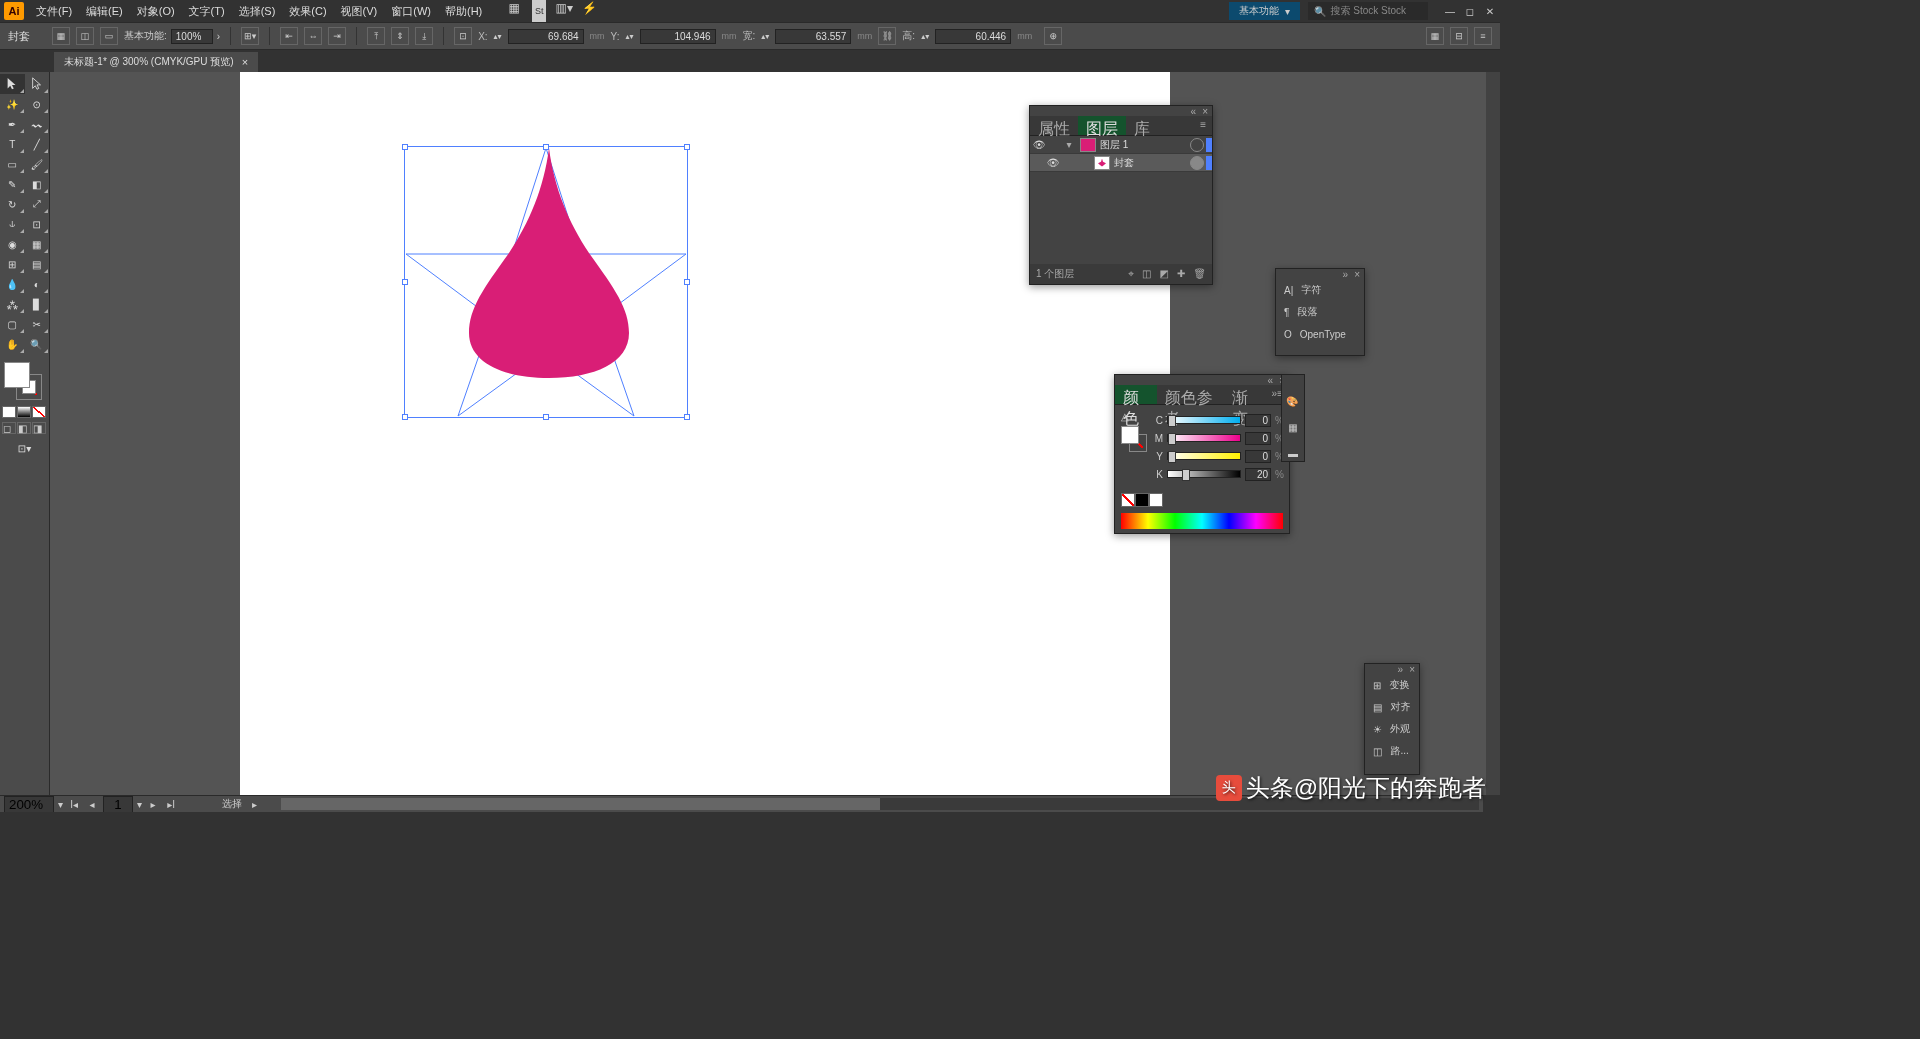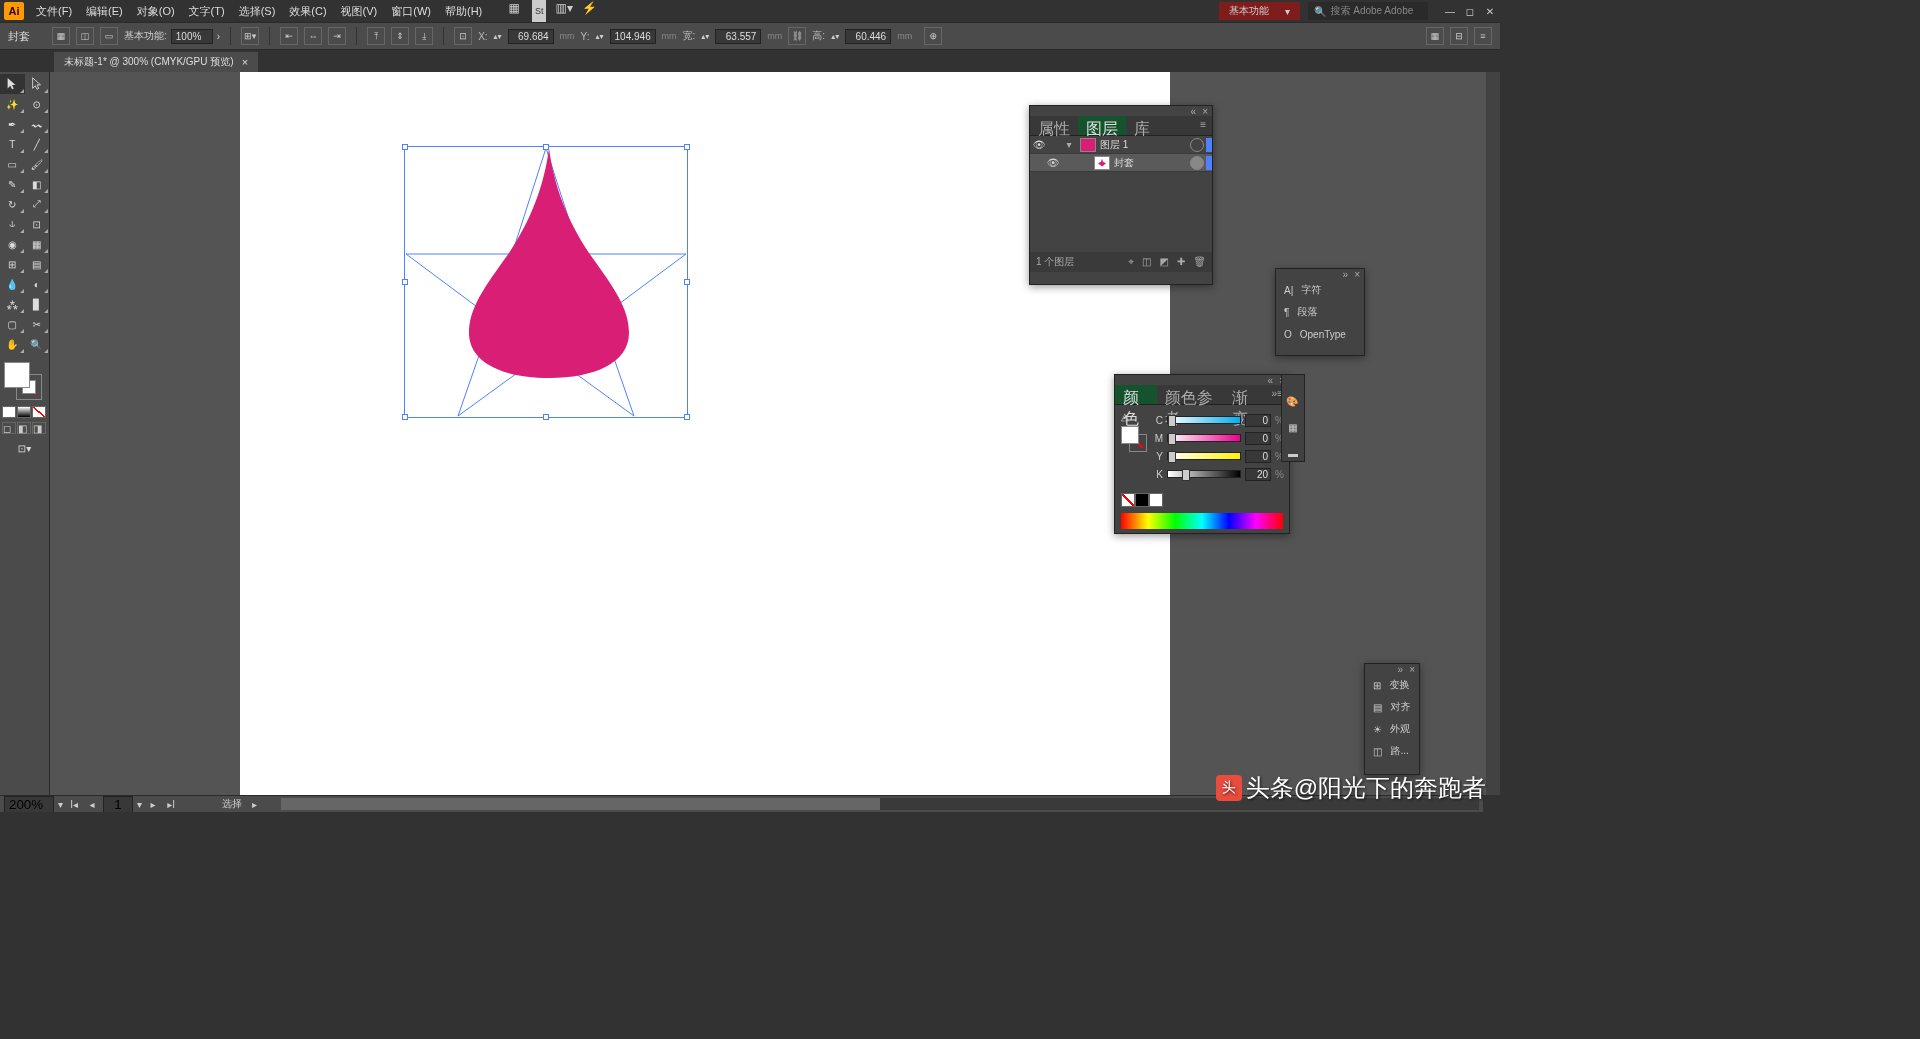--- a/index.html
+++ b/index.html
@@ -2,32 +2,32 @@
 <html><head>
 <meta charset="utf-8">
 <style>
 *{margin:0;padding:0;box-sizing:border-box;font-family:"Microsoft YaHei",Arial,sans-serif;user-select:none}
 body{width:1500px;height:812px;background:#323232;color:#ccc;font-size:10px;overflow:hidden;position:relative}
 .menubar{height:22px;background:#323232;display:flex;align-items:center;padding:0 4px;gap:2px}
 .ai-logo{width:20px;height:18px;background:#ff9a00;color:#330000;font-weight:bold;font-size:11px;display:flex;align-items:center;justify-content:center;border-radius:2px;margin-right:4px}
 .menu-item{padding:2px 6px;font-size:11px;color:#ddd;cursor:pointer}
 .menu-right{margin-left:auto;display:flex;align-items:center;gap:8px}
 .menu-icon{width:16px;height:16px;display:flex;align-items:center;justify-content:center;color:#ccc;font-size:12px}
-.workspace-sel{background:#7f1d1d;padding:2px 10px;font-size:10px;display:flex;align-items:center;gap:16px}
+.workspace-sel{background:#0c4a6e;padding:2px 10px;font-size:10px;display:flex;align-items:center;gap:6px}
 .search-box{background:#2a2a2a;padding:2px 6px;font-size:10px;color:#888;width:120px;display:flex;align-items:center;gap:4px}
 .win-btns{display:flex;gap:8px;margin-left:8px}
 .win-btn{width:12px;height:12px;display:flex;align-items:center;justify-content:center}
 .ctrlbar{height:28px;background:#4b4b4b;border-top:1px solid #2a2a2a;border-bottom:1px solid #2a2a2a;display:flex;align-items:center;padding:0 8px;gap:6px;font-size:10px}
 .ctrl-label{color:#ddd;font-size:11px;margin-right:16px}
 .ctrl-icon{width:18px;height:18px;border:1px solid #666;display:flex;align-items:center;justify-content:center;font-size:9px}
 .ctrl-sep{width:1px;height:18px;background:#333;margin:0 4px}
 .opacity-box{display:flex;align-items:center;gap:4px}
 .opacity-input{background:#383838;border:1px solid #222;color:#ddd;padding:1px 4px;width:42px;font-size:10px}
 .coord-label{color:#bbb;font-size:10px}
-.coord-input{background:#383838;border:1px solid #222;color:#ddd;padding:1px 4px;width:46px;font-size:10px;text-align:right}
+.coord-input{background:#383838;border:1px solid #222;color:#ddd;padding:1px 4px;width:76px;font-size:10px;text-align:right}
 .coord-unit{color:#888;font-size:9px}
 .ctrl-right{margin-left:auto;display:flex;gap:6px}
 .tabbar{height:22px;background:#323232;display:flex;align-items:flex-end;padding-left:54px}
 .doc-tab{background:#4b4b4b;padding:3px 10px;font-size:10px;display:flex;align-items:center;gap:8px;color:#ddd}
 .tab-close{font-size:11px;cursor:pointer}
 .main{display:flex;height:calc(100% - 72px - 17px);position:relative}
 .toolbox{width:50px;background:#4b4b4b;border-right:1px solid #2a2a2a;display:flex;flex-direction:column;padding-top:2px}
 .tool-row{display:flex;height:20px}
 .tool{width:25px;height:20px;display:flex;align-items:center;justify-content:center;cursor:pointer;color:#ddd;position:relative}
 .tool.active{background:#333}
@@ -61,21 +61,21 @@
 .layers-panel{top:33px;right:287px;width:184px;height:180px}
 .layer-row{height:18px;display:flex;align-items:center;font-size:10px;border-bottom:1px solid #3a3a3a}
 .layer-row.sel{background:#5a5a5a}
 .layer-eye{width:18px;text-align:center;color:#ddd}
 .layer-lock{width:14px}
 .layer-toggle{width:14px;text-align:center;color:#aaa}
 .layer-thumb{width:16px;height:14px;background:#d91e76;border:1px solid #888;margin:0 4px}
 .layer-name{flex:1;color:#ddd}
 .layer-target{width:14px;height:14px;border:1px solid #888;border-radius:50%;margin:0 2px}
 .layer-ind{width:6px;height:14px;background:#4f80ff}
-.layers-footer{position:absolute;bottom:12px;left:0;right:0;height:20px;background:#3a3a3a;display:flex;align-items:center;padding:0 6px;gap:8px;font-size:10px;color:#aaa}
+.layers-footer{position:absolute;bottom:0;left:0;right:0;height:20px;background:#3a3a3a;display:flex;align-items:center;padding:0 6px;gap:8px;font-size:10px;color:#aaa}
 .layers-footer .ft-icons{margin-left:auto;display:flex;gap:8px}
 .type-panel{top:196px;right:135px;width:90px;height:88px}
 .type-row{height:22px;display:flex;align-items:center;gap:8px;padding:0 8px;font-size:10px;cursor:pointer}
 .color-panel{top:302px;right:210px;width:176px;height:160px}
 .color-body{padding:6px;display:flex;gap:8px}
 .color-swatches{position:relative;width:24px;height:28px}
 .cs-fill{position:absolute;top:0;left:0;width:18px;height:18px;background:#fff;border:1px solid #888;z-index:2}
 .cs-stroke{position:absolute;top:8px;left:8px;width:18px;height:18px;background:#434343;border:1px solid #888}
 .cs-stroke::after{content:"";position:absolute;inset:3px;background:linear-gradient(to top right,transparent 44%,red 44%,red 56%,transparent 56%)}
 .sliders{flex:1}
@@ -126,21 +126,21 @@
     <span class="menu-icon">▥▾</span>
     <span class="menu-icon">⚡</span>
   </div>
   <div class="menu-right">
     <div class="workspace-sel">
         <span>基本功能</span>
         <span>▾</span>
       </div>
     <div class="search-box">
         <span>🔍</span>
-        <span>搜索 Adobe Adobe</span>
+        <span>搜索 Stock Stock</span>
       </div>
     <div class="win-btns">
       <div class="win-btn">—</div>
       <div class="win-btn">◻</div>
       <div class="win-btn">✕</div>
     </div>
   </div>
 </div>
 
 <div class="ctrlbar">

